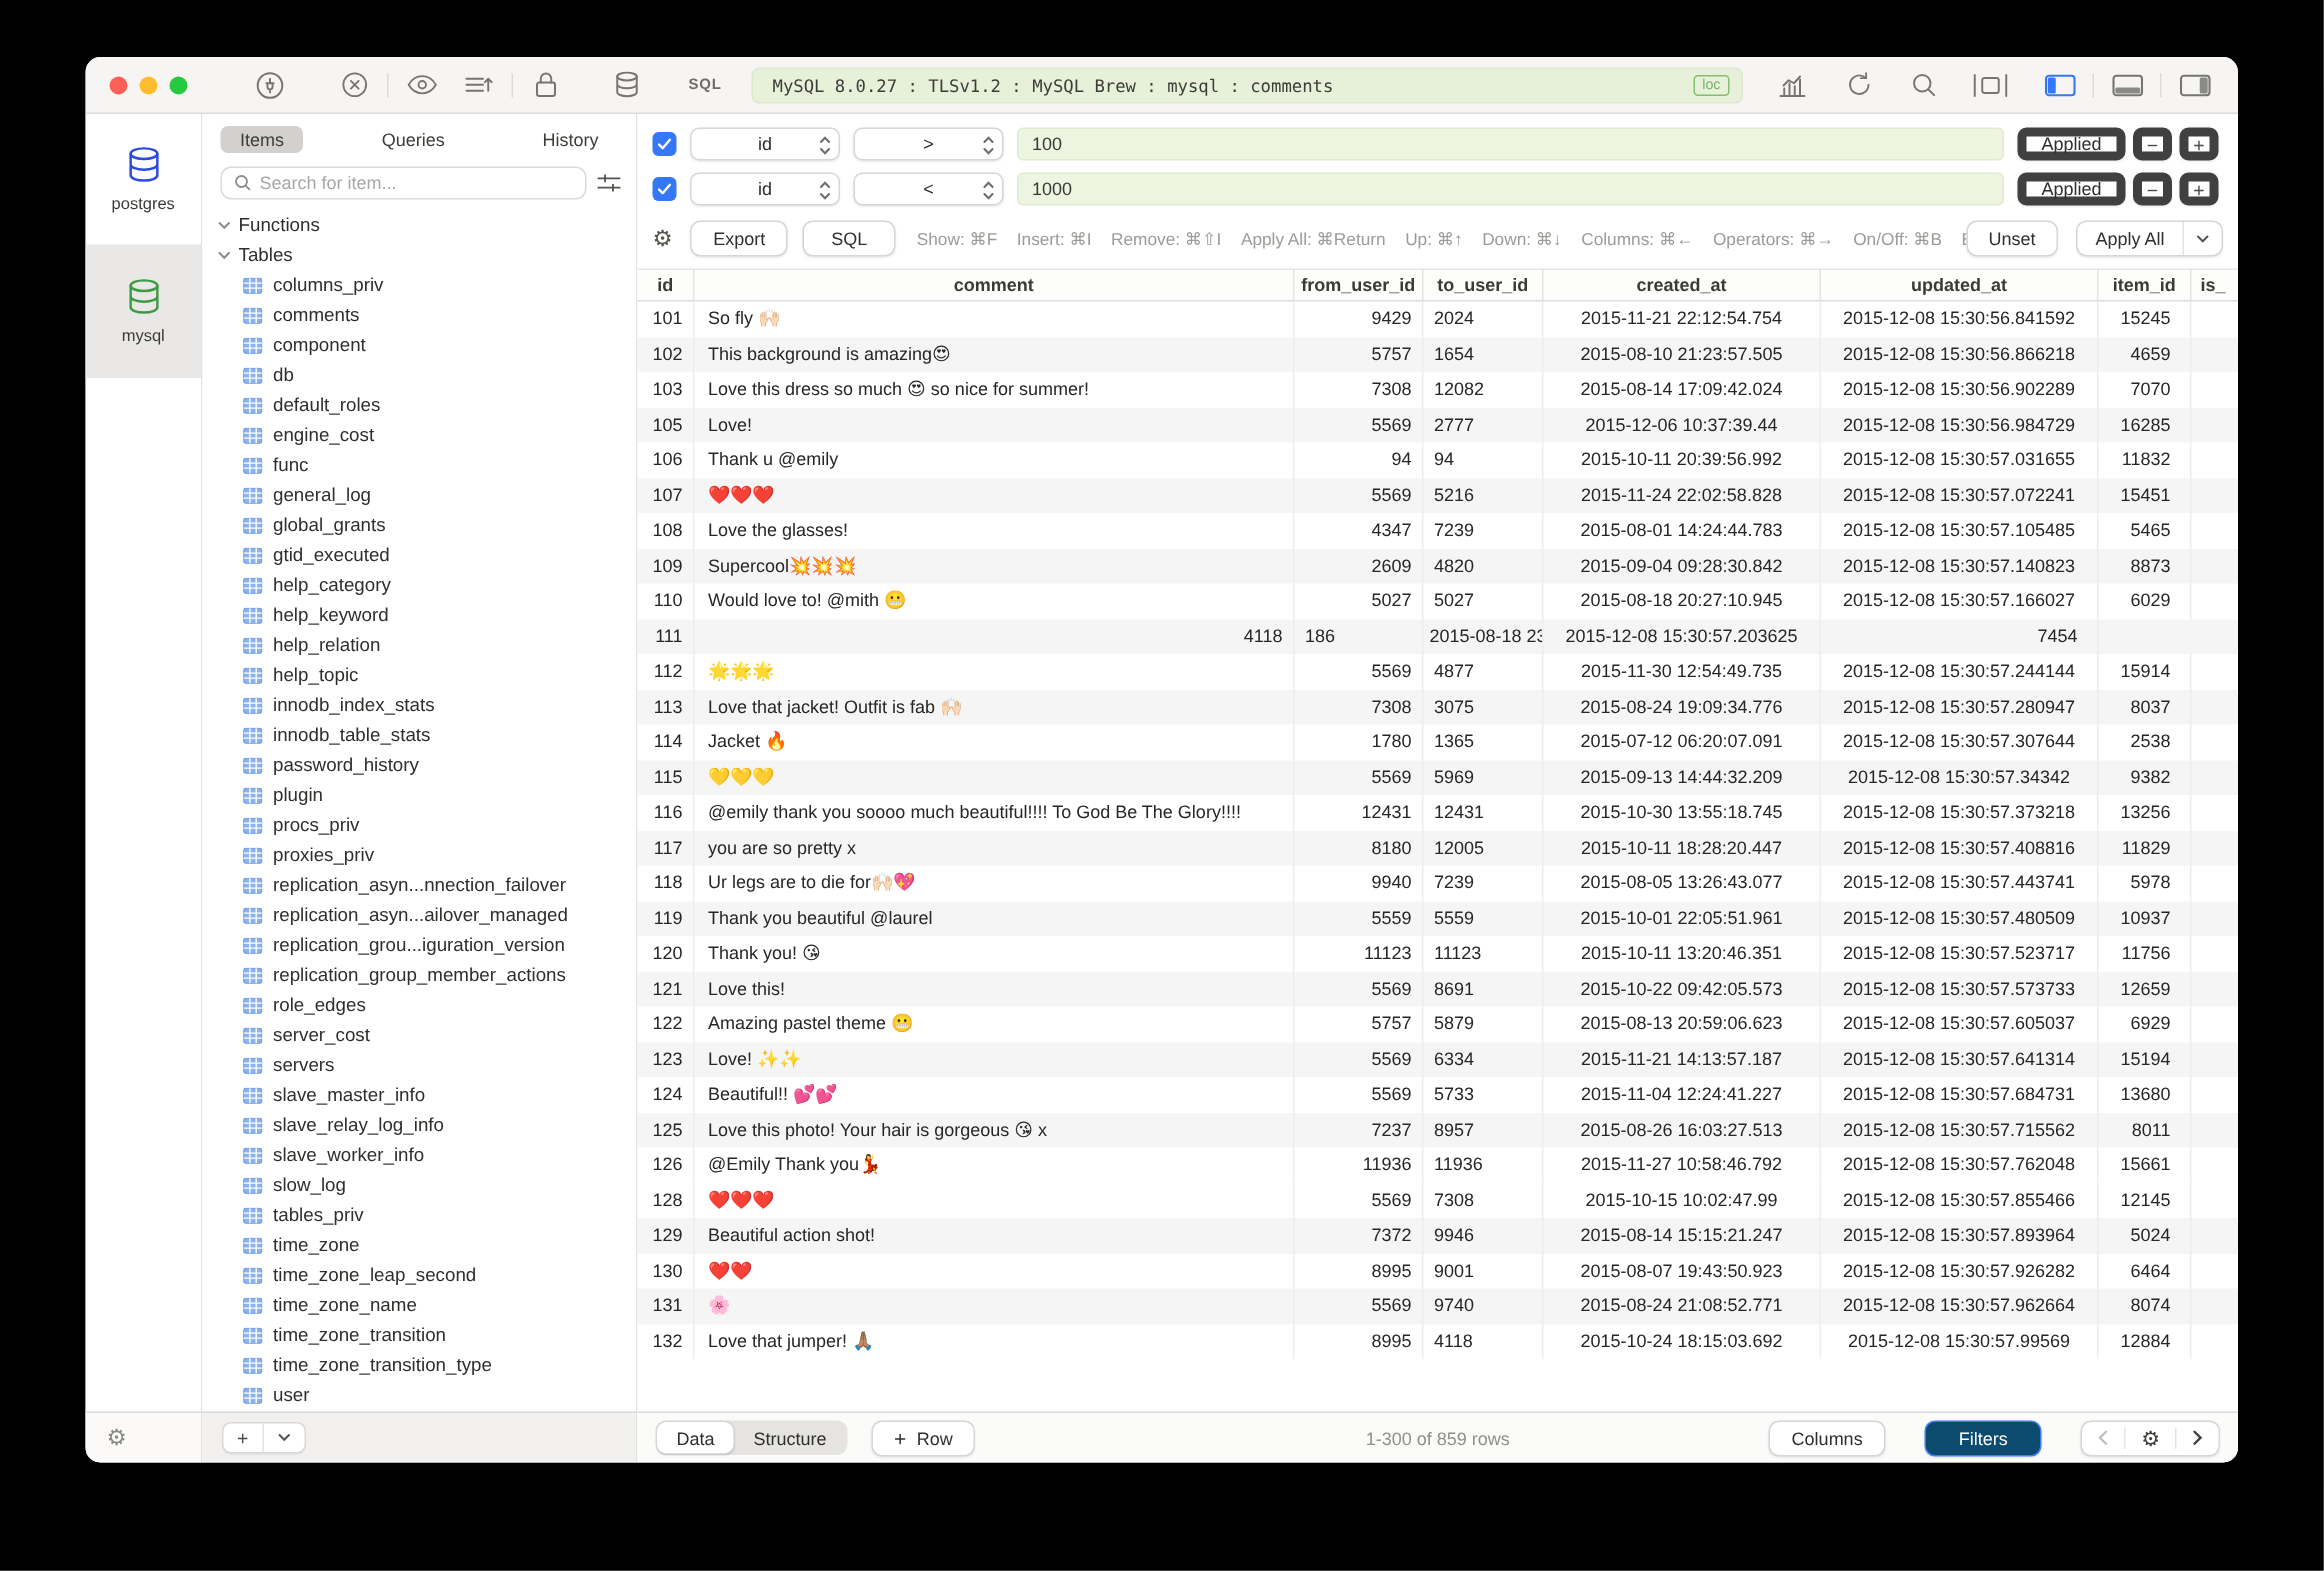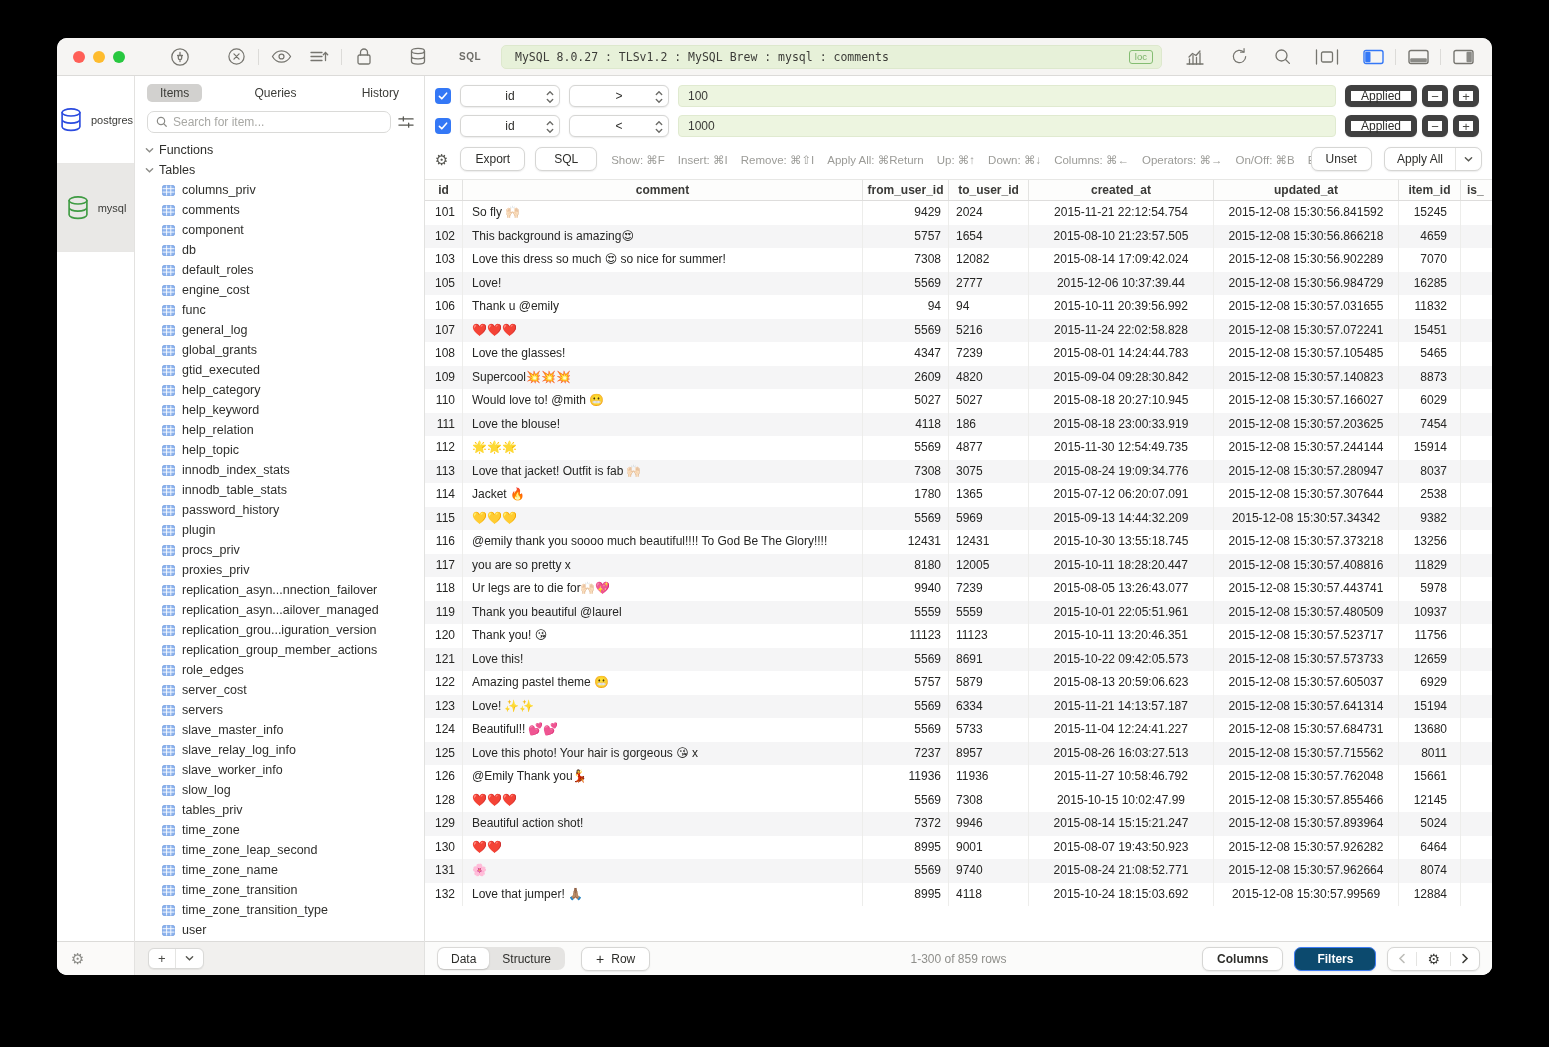--- a/index.html
+++ b/index.html
@@ -18,21 +18,21 @@
   .title-text { font-family:"DejaVu Sans Mono","Liberation Mono",monospace; font-size:11.5px; color:#3c3c38; white-space:nowrap; overflow:hidden; }
   .loc-badge { position:absolute; right:8px; top:4px; border:1px solid #84bd72; color:#7ab368; border-radius:3px; font-size:9.5px; padding:0.5px 5px; }
   .panel-ico svg { stroke-width:1.4; }
 
   
   .content { flex:1; display:flex; min-height:0; }
   .col-footer { height:34px; flex:none; border-top:1px solid #dcdbd9; display:flex; align-items:center; }
 
   
   .strip { width:78px; flex:none; background:#fff; border-right:1px solid #e3e2e0; display:flex; flex-direction:column; }
-  .conn { height:88px; border-bottom:1px solid #e8e7e5; display:flex; flex-direction:row; align-items:center; justify-content:center; gap:7px; cursor:default; }
+  .conn { height:88px; border-bottom:1px solid #e8e7e5; display:flex; flex-direction:column; align-items:center; justify-content:center; gap:7px; cursor:default; }
   .conn.selected { background:#e9e8e6; }
   .conn-label { font-size:11px; color:#3b3b38; }
   .strip-spacer { flex:1; }
   .strip .col-footer { justify-content:flex-start; padding-left:14px; background:#fbfaf9; }
   .gear-glyph { font-size:15px; color:#8a8a86; line-height:1; }
 
   
   .sidebar { width:290px; flex:none; background:#fff; border-right:1px solid #e1e1df; display:flex; flex-direction:column; }
   .sb-tabs { margin:8px 12px 0; display:flex; align-items:center; justify-content:space-between; }
   .sb-tab { font-size:12px; color:#3c3c38; padding:2px 13px; border-radius:5px; cursor:default; }
@@ -90,21 +90,21 @@
   .cell.c6 { text-align:right; padding-right:13px; }
   .cell.c7 { border-right:none; }
 
   
   .main .col-footer { background:#fbfbfa; padding:0 12px; position:relative; }
   .seg-ctl { background:#e5e4e2; border-radius:7px; padding:1px; display:flex; height:23px; }
   .seg { font-size:12px; color:#2e2e2b; display:flex; align-items:center; padding:0 13px; border-radius:6px; cursor:default; }
   .seg.active { background:#fff; box-shadow:0 .5px 2px rgba(0,0,0,.18); }
   .row-btn { margin-left:16px; gap:7px; }
   .row-count { position:absolute; left:50%; transform:translateX(-50%); font-size:12px; color:#8f8f8b; }
-  .footer-right { margin-left:auto; display:flex; align-items:flex-end; gap:11px;font-weight:bold; }
+  .footer-right { margin-left:auto; display:flex; align-items:flex-end; gap:26px; }
   .btn-blue { background:#0c4a6e; border-color:#3f7df5; color:#fff; }
   .nav-group { height:24px; background:#fff; border:1px solid #d6d6d4; border-radius:7px; box-shadow:0 .5px 1.5px rgba(0,0,0,.08); display:flex; align-items:center; }
   .nav-group .ng-seg { padding:0 10px; height:100%; display:flex; align-items:center; }
   .nav-group .divider { width:1px; height:14px; background:#e4e4e2; }
 </style>
 </head>
 <body>
 
 <div class="window">
 
@@ -715,21 +715,20 @@
               <div class="cell c1">Would love to! @mith 😬</div>
               <div class="cell c2">5027</div>
               <div class="cell c3">5027</div>
               <div class="cell c4">2015-08-18 20:27:10.945</div>
               <div class="cell c5">2015-12-08 15:30:57.166027</div>
               <div class="cell c6">6029</div>
               <div class="cell c7"></div>
             </div>
             <div class="grid-row grow alt">
               <div class="cell c0">111</div>
-              <div class="cell c1">Love the blouse!</div>
               <div class="cell c2">4118</div>
               <div class="cell c3">186</div>
               <div class="cell c4">2015-08-18 23:00:33.919</div>
               <div class="cell c5">2015-12-08 15:30:57.203625</div>
               <div class="cell c6">7454</div>
               <div class="cell c7"></div>
             </div>
             <div class="grid-row grow">
               <div class="cell c0">112</div>
               <div class="cell c1">🌟🌟🌟</div>

